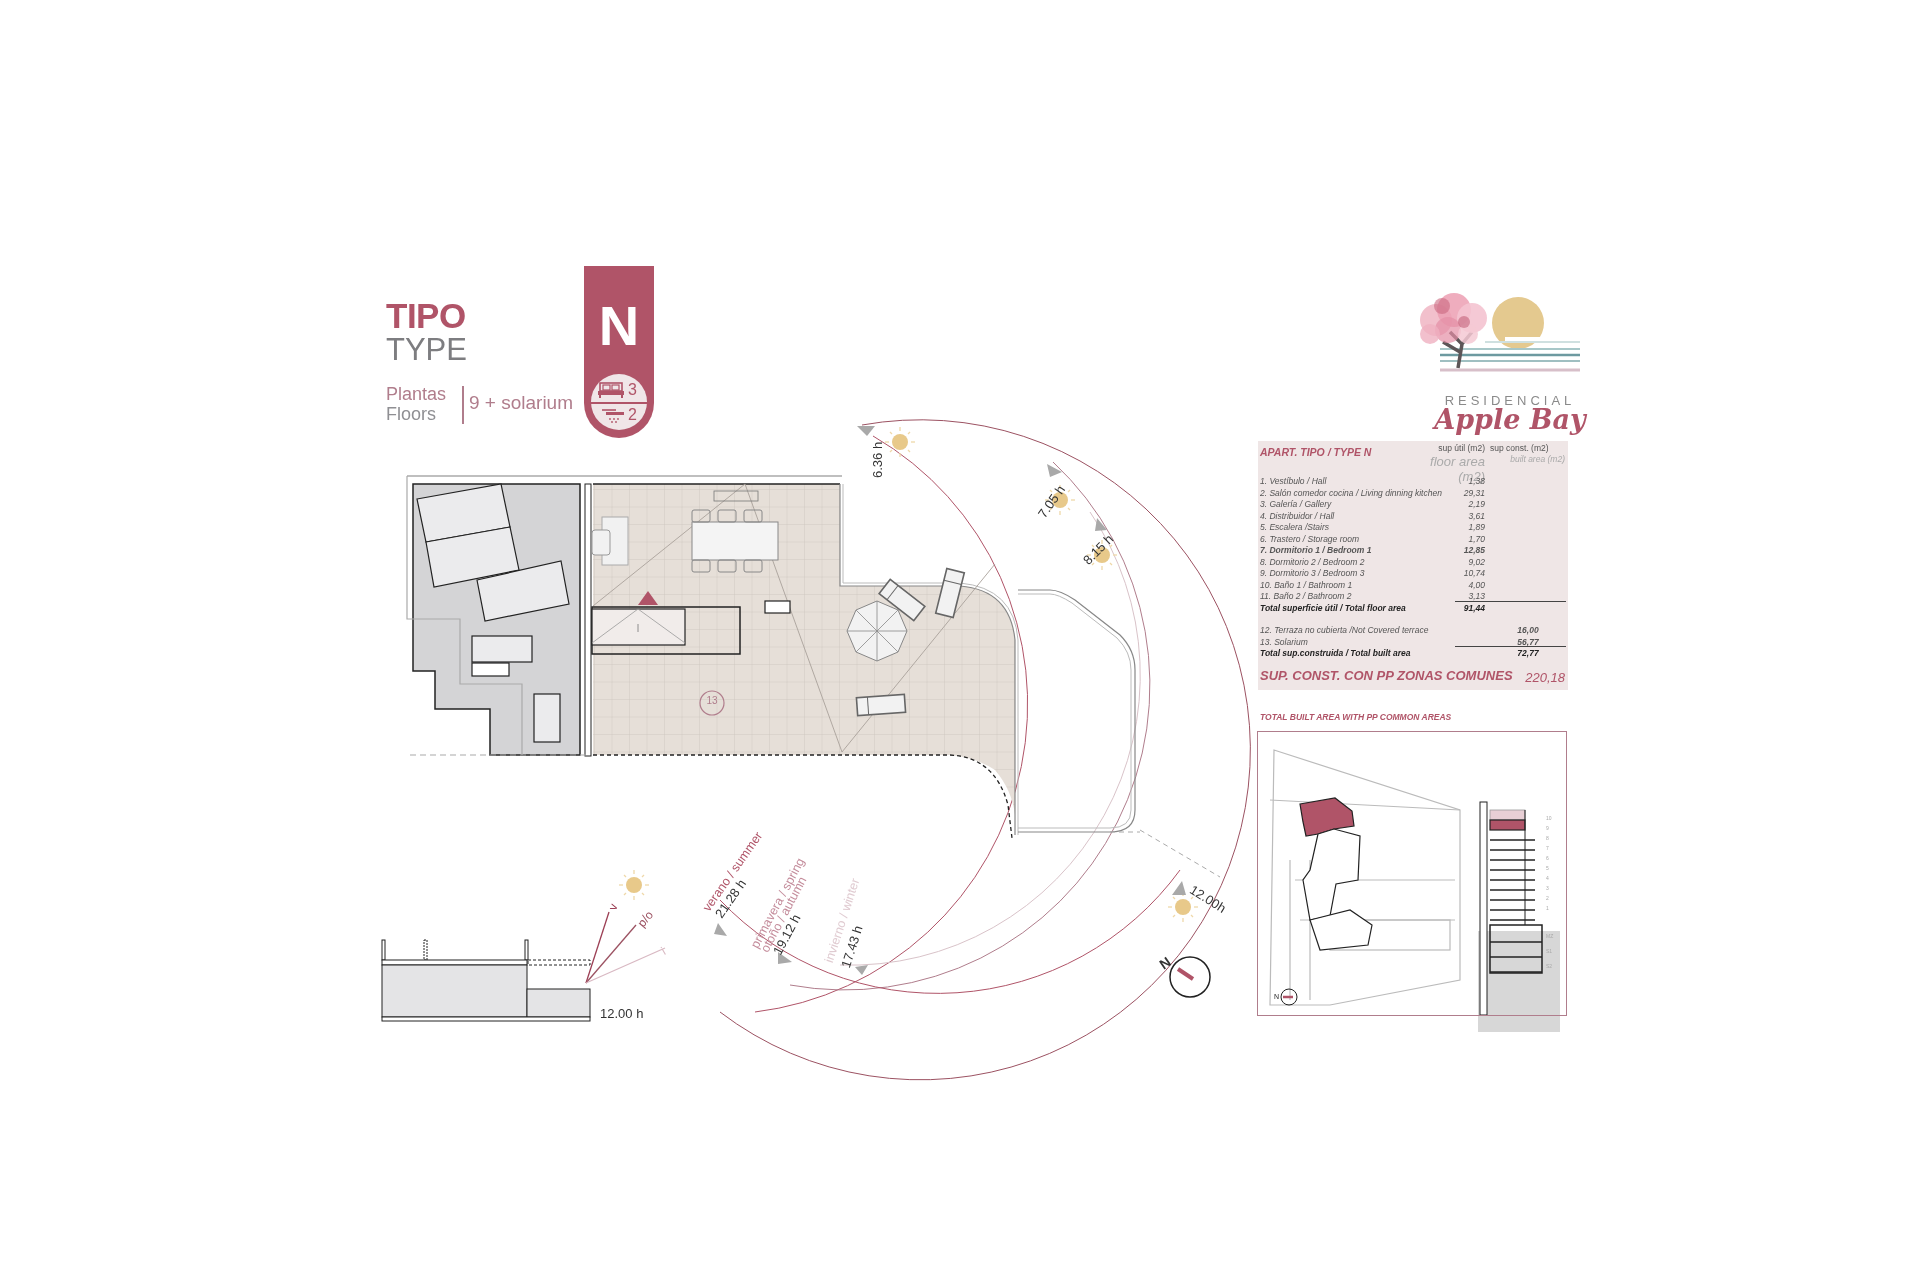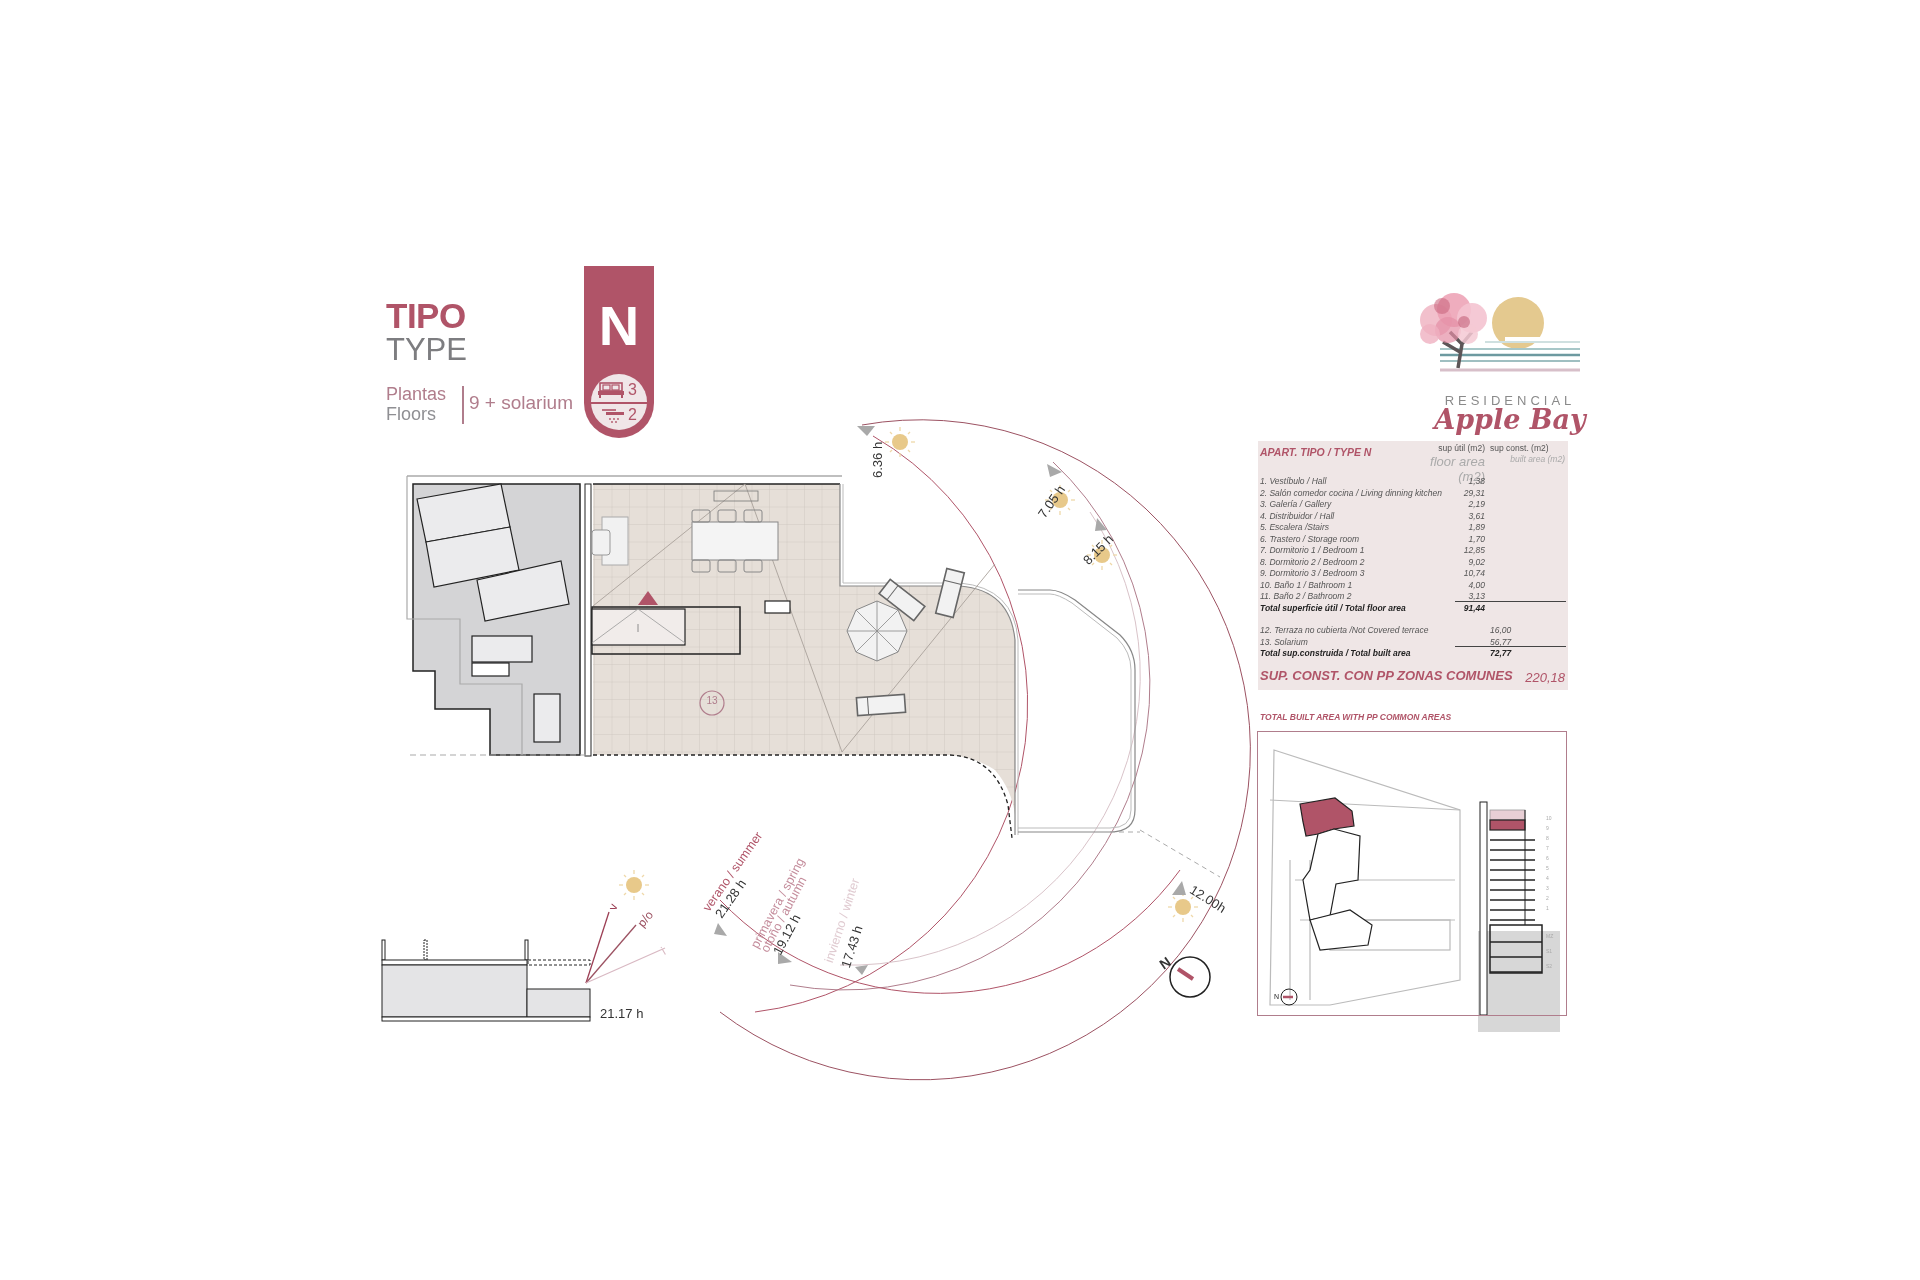--- a/index.html
+++ b/index.html
@@ -27,21 +27,21 @@
   
   .tbl { left:1258px; top:441px; width:310px; height:249px; background:#efe6e6; }
   .tbl-title { left:1260px; top:446px; font-size:10.5px; font-weight:bold; font-style:italic; color:#b05468; }
   .tbl-h1 { left:1410px; top:443px; width:75px; text-align:right; font-size:8.5px; color:#555; }
   .tbl-h1b { left:1410px; top:454px; width:75px; text-align:right; font-size:13px; font-style:italic; color:#aaa; }
   .tbl-h2 { left:1490px; top:443px; width:75px; text-align:left; font-size:8.5px; color:#555; }
   .tbl-h2b { left:1490px; top:454px; width:75px; text-align:right; font-size:8.5px; font-style:italic; color:#aaa; }
   .row { position:absolute; left:1260px; width:306px; height:11px; font-size:8.5px; font-style:italic; color:#555; line-height:11px; }
   .row .lbl { position:absolute; left:0; }
   .row .v1 { position:absolute; left:150px; width:75px; text-align:right; }
-  .row .v2 { position:absolute; left:230px; width:76px; text-align:left; }
+  .row .v2 { position:absolute; left:230px; width:76px; text-align:center;font-weight:bold; }
   .row.bold { font-weight:bold; color:#222; }
   .line { position:absolute; height:1px; background:#444; }
   .tbl-pp1 { left:1260px; top:668px; font-size:13px; font-weight:bold; font-style:italic; color:#b05468; }
   .tbl-pp2 { left:1260px; top:679px; font-size:8.5px; font-weight:bold; font-style:italic; color:#b05468;margin-top:33px; }
   .tbl-ppv { left:1495px; top:670px; width:70px; text-align:right; font-size:13px; font-style:italic; color:#b05468; }
 
   
   .sunlbl { position:absolute; font-size:13px; color:#333; white-space:nowrap; transform-origin:left top; }
   .season { position:absolute; font-size:12.5px; white-space:nowrap; transform-origin:left top; }
   .key-map { left:1257px; top:731px; width:310px; height:285px; border:1.5px solid #b07d8c; box-sizing:border-box; }
@@ -125,21 +125,21 @@
     <span class="v1">3,61</span>
   </div>
 <div class="row" style="top:522px;">
     <span class="lbl">5. Escalera /Stairs</span>
     <span class="v1">1,89</span>
   </div>
 <div class="row" style="top:533.5px;">
     <span class="lbl">6. Trastero / Storage room</span>
     <span class="v1">1,70</span>
   </div>
-<div class="row" style="top:545px;">
+<div class="row" style="top:545px;font-weight:bold;">
     <span class="lbl">7. Dormitorio 1 / Bedroom 1</span>
     <span class="v1">12,85</span>
   </div>
 <div class="row" style="top:556.5px;">
     <span class="lbl">8. Dormitorio 2 / Bedroom 2</span>
     <span class="v1">9,02</span>
   </div>
 <div class="row" style="top:568px;">
     <span class="lbl">9. Dormitorio 3 / Bedroom 3</span>
     <span class="v1">10,74</span>
@@ -407,21 +407,21 @@
 <div class="season" style="left:700px;top:906px;transform:rotate(-55deg);color:#b05468;">verano / summer</div>
 <div class="sunlbl" style="left:712px;top:912px;transform:rotate(-55deg);">21.28 h</div>
 <div class="season" style="left:748px;top:944px;transform:rotate(-62deg);color:#c48c9b;">primavera / spring</div>
 <div class="season" style="left:758px;top:948px;transform:rotate(-62deg);color:#c48c9b;">otoño / autumn</div>
 <div class="sunlbl" style="left:770px;top:950px;transform:rotate(-62deg);">19.12 h</div>
 <div class="season" style="left:822px;top:960px;transform:rotate(-72deg);color:#e0cbd1;">invierno / winter</div>
 <div class="sunlbl" style="left:838px;top:965px;transform:rotate(-72deg);">17.43 h</div>
 <div class="abs" style="left:705px;top:695px;font-size:10px;color:#b07d8c;width:14px;text-align:center;">13</div>
 <div class="abs" style="left:1160px;top:955px;font-size:14px;font-weight:bold;transform:rotate(-35deg);">N</div>
 
-<div class="abs" style="left:600px;top:1006px;font-size:13px;color:#333;">21.17 h</div>
+<div class="abs" style="left:600px;top:1006px;font-size:13px;color:#333;">12.00 h</div>
 <div class="abs" style="left:610px;top:900px;font-size:12px;color:#9c3f55;transform:rotate(-70deg);">v</div>
 <div class="abs" style="left:637px;top:912px;font-size:12px;color:#9c5262;transform:rotate(-50deg);">p/o</div>
 <div class="abs" style="left:662px;top:944px;font-size:12px;color:#d9b9c3;transform:rotate(-30deg);">i</div>
 
 <div class="abs" style="left:1546px;top:813px;font-size:5px;color:#aaa;line-height:10px;">10</div>
 <div class="abs" style="left:1546px;top:823px;font-size:5px;color:#aaa;line-height:10px;">9</div>
 <div class="abs" style="left:1546px;top:833px;font-size:5px;color:#aaa;line-height:10px;">8</div>
 <div class="abs" style="left:1546px;top:843px;font-size:5px;color:#aaa;line-height:10px;">7</div>
 <div class="abs" style="left:1546px;top:853px;font-size:5px;color:#aaa;line-height:10px;">6</div>
 <div class="abs" style="left:1546px;top:863px;font-size:5px;color:#aaa;line-height:10px;">5</div>

